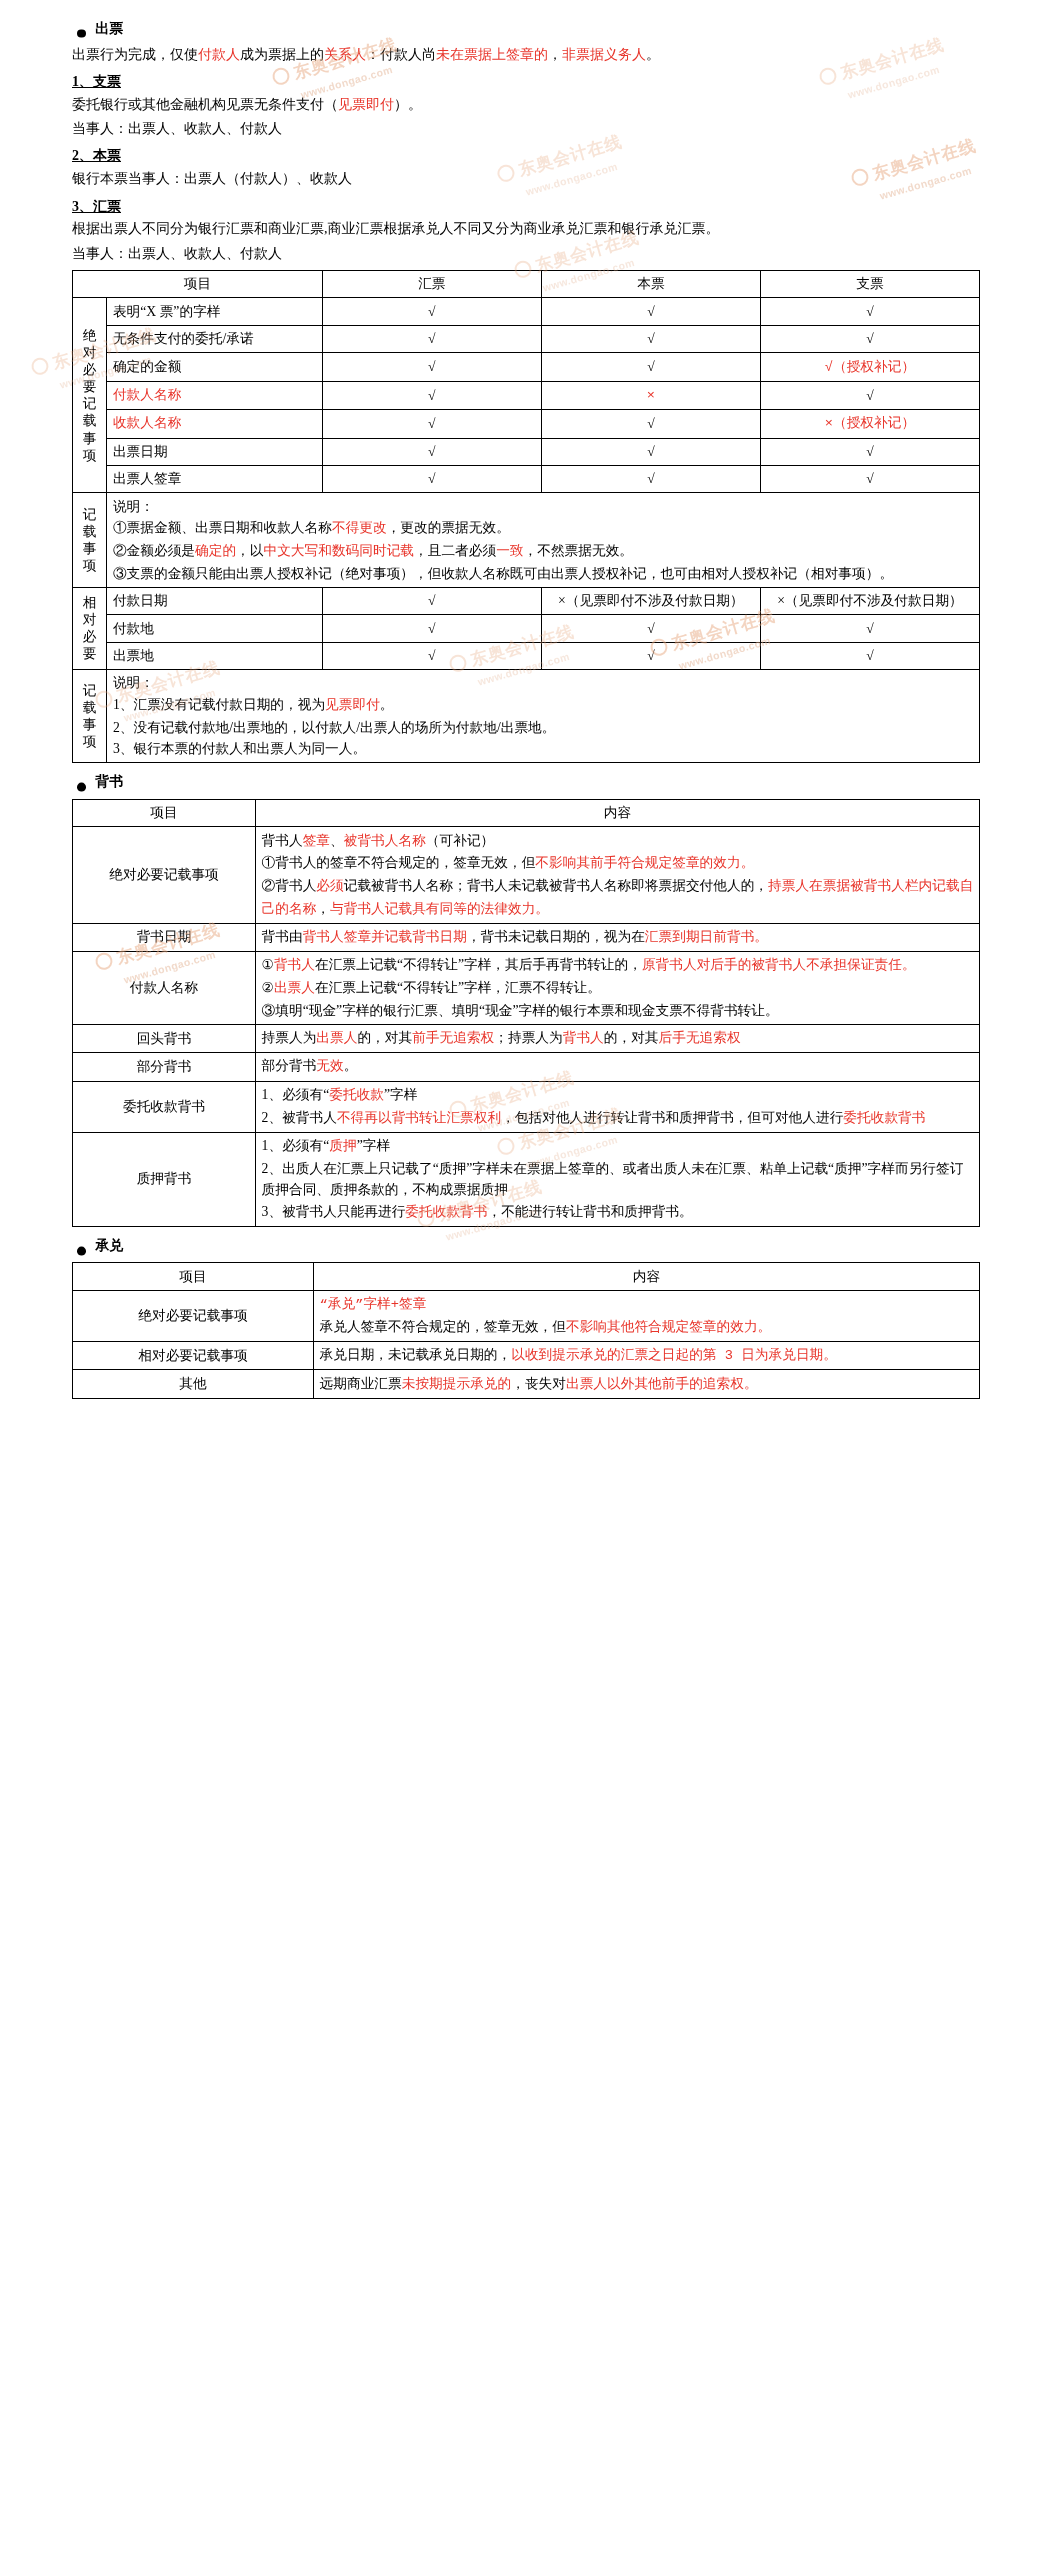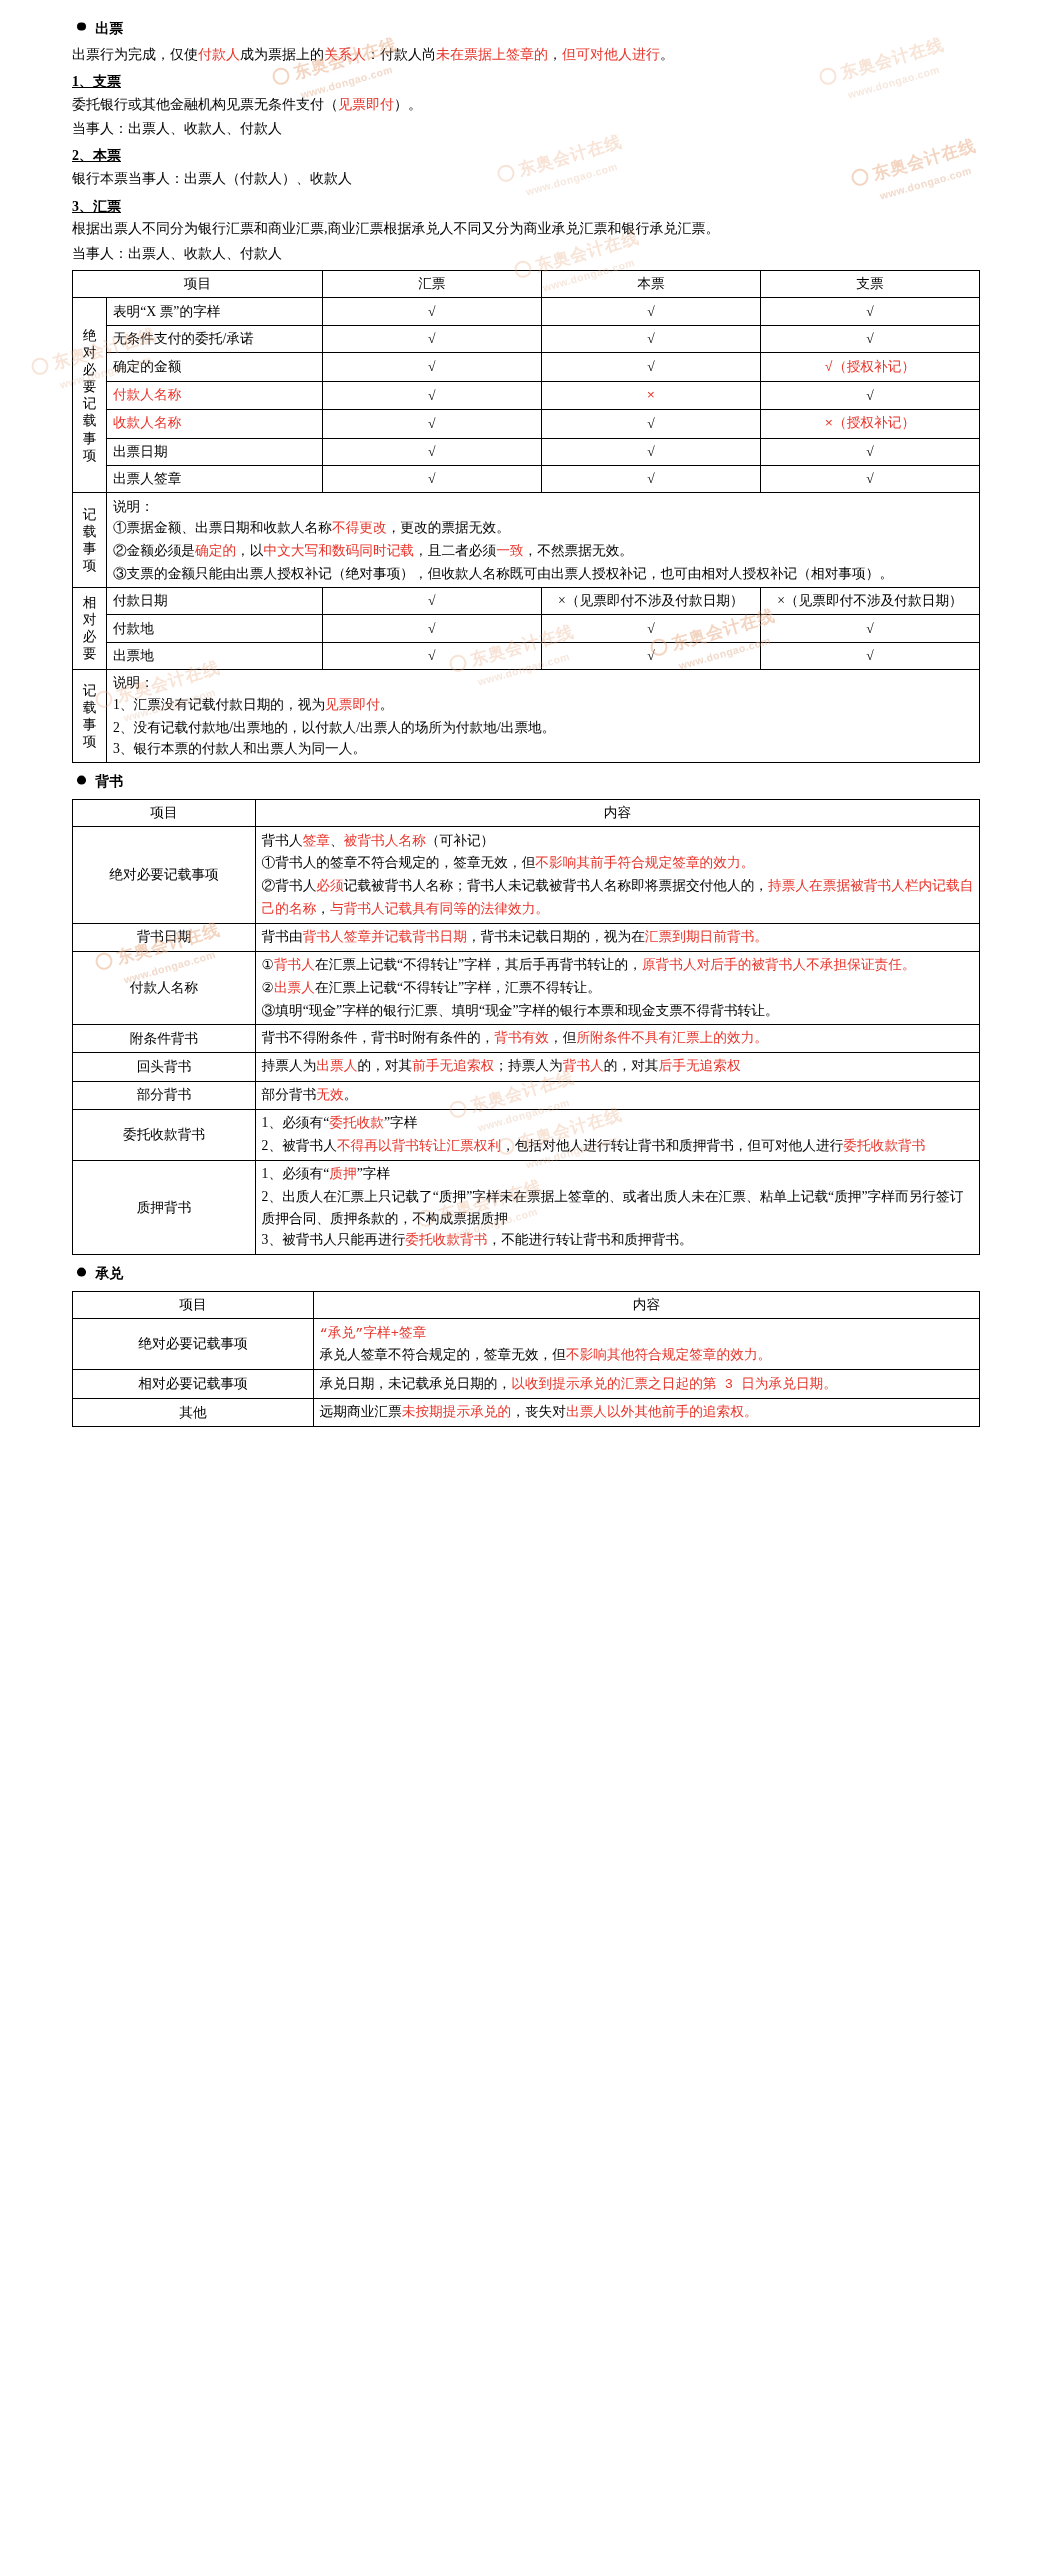--- a/index.html
+++ b/index.html
@@ -10,21 +10,21 @@
     font-family: "Liberation Serif", "DejaVu Serif", serif;
     color: #000000;
     font-size: 14px;
     line-height: 1.62;
   }
   .page { position: relative; width: 1044px; padding: 11.3px 64px 32px 72px; }
   .red { color: #e8342a; font-family: Liberation Mono, monospace; }
 
   
   .bullet-head {
-    display: flex; align-items: center; gap: 9.6px;
+    display: flex; align-items: flex-end; gap: 9.6px;
     font-weight: bold; margin: 6.4px 0 3.2px 0;
   }
   .bullet-head .dot {
     width: 8.8px; height: 8.8px; border-radius: 50%;
     background: #000; display: inline-block; flex: none;
     transform: translateY(-2.4px);
     margin-left: 4.8px;
   }
   .para { margin: 0 0 1.6px 0; }
   .sub-head { font-weight: bold; margin: 4.8px 0 0 0; text-decoration: underline; }
@@ -95,21 +95,21 @@
       <div class="wm" style="left:96px;top:933px"><span class="cn"><span class="ring"></span>东奥会计在线</span><span class="url">www.dongao.com</span></div>
       <div class="wm wm-faint" style="left:498px;top:1118px"><span class="cn"><span class="ring"></span>东奥会计在线</span><span class="url">www.dongao.com</span></div>
       <div class="wm wm-faint" style="left:450px;top:1081px"><span class="cn"><span class="ring"></span>东奥会计在线</span><span class="url">www.dongao.com</span></div>
       <div class="wm wm-faint" style="left:418px;top:1190px"><span class="cn"><span class="ring"></span>东奥会计在线</span><span class="url">www.dongao.com</span></div>
     </div>
 
   <div class="bullet-head">
     <span class="dot"></span>
     <span>出票</span>
   </div>
-  <p class="para" id="p-chupiao">出票行为完成，仅使<span class="red">付款人</span>成为票据上的<span class="red">关系人</span>：付款人尚<span class="red">未在票据上签章的</span>，<span class="red">但可对他人进行</span>。</p>
+  <p class="para" id="p-chupiao">出票行为完成，仅使<span class="red">付款人</span>成为票据上的<span class="red">关系人</span>：付款人尚<span class="red">未在票据上签章的</span>，<span class="red">非票据义务人</span>。</p>
 
   <div id="chupiao-items">
       <p class="sub-head">1、支票</p>
       <p class="para">委托银行或其他金融机构见票无条件支付（<span class="red">见票即付</span>）。</p>
       <p class="para">当事人：出票人、收款人、付款人</p>
       <p class="sub-head">2、本票</p>
       <p class="para">银行本票当事人：出票人（付款人）、收款人</p>
       <p class="sub-head">3、汇票</p>
       <p class="para">根据出票人不同分为银行汇票和商业汇票,商业汇票根据承兑人不同又分为商业承兑汇票和银行承兑汇票。</p>
       <p class="para">当事人：出票人、收款人、付款人</p>
@@ -267,26 +267,20 @@
         </tr>
         <tr>
           <td class="ctr bold-cell">付款人名称</td>
           <td>
             <span class="ind">①<span class="red">背书人</span>在汇票上记载“不得转让”字样，其后手再背书转让的，<span class="red">原背书人对后手的被背书人不承担保证责任。</span></span>
             <span class="ind">②<span class="red">出票人</span>在汇票上记载“不得转让”字样，汇票不得转让。</span>
             <span class="ind">③填明“现金”字样的银行汇票、填明“现金”字样的银行本票和现金支票不得背书转让。</span>
           </td>
         </tr>
         <tr>
-          <td class="ctr bold-cell">附条件背书</td>
-          <td>
-            <span class="ind">背书不得附条件，背书时附有条件的，<span class="red">背书有效</span>，但<span class="red">所附条件不具有汇票上的效力。</span></span>
-          </td>
-        </tr>
-        <tr>
           <td class="ctr bold-cell">回头背书</td>
           <td>
             <span class="ind">持票人为<span class="red">出票人</span>的，对其<span class="red">前手无追索权</span>；持票人为<span class="red">背书人</span>的，对其<span class="red">后手无追索权</span></span>
           </td>
         </tr>
         <tr>
           <td class="ctr bold-cell">部分背书</td>
           <td>
             <span class="ind">部分背书<span class="red">无效</span>。</span>
           </td>

